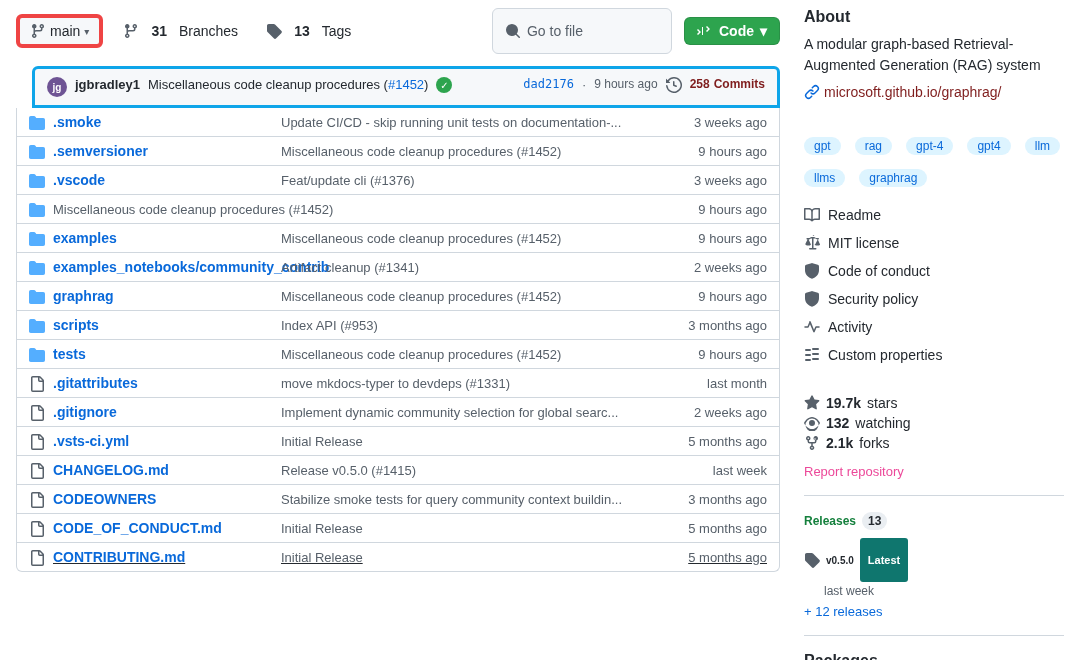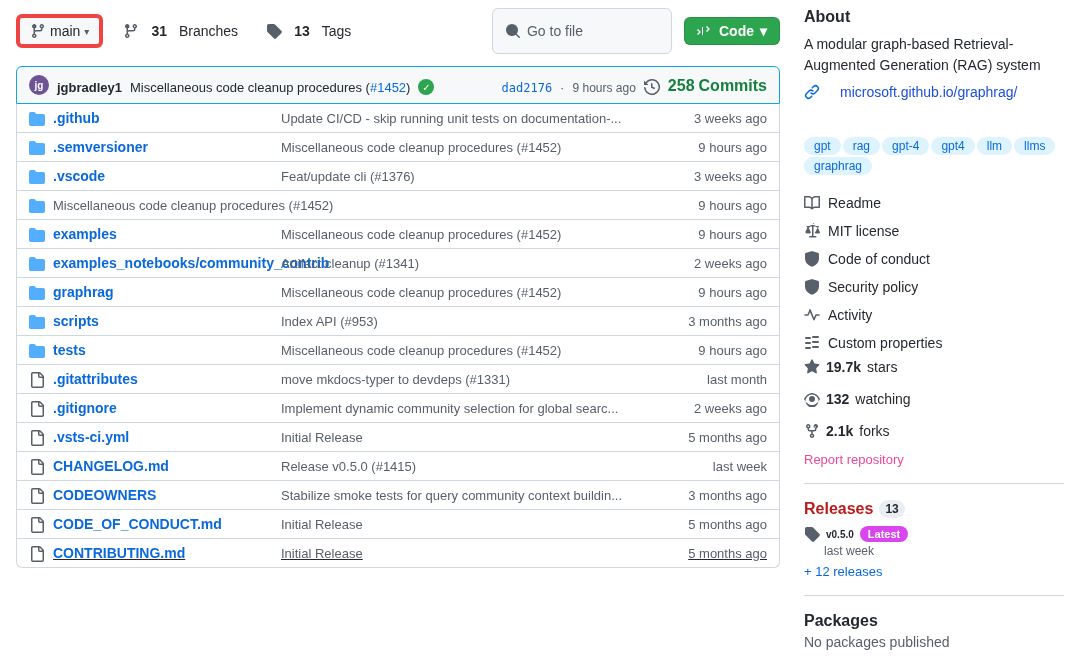--- a/index.html
+++ b/index.html
@@ -80,28 +80,29 @@
       color: #ffffff;
       font-size: 14px;
       font-weight: 600;
       cursor: pointer;
     }
     .code-btn svg { width: 16px; height: 16px; fill: white; }
 
     
     .commit-row {
       display: flex;
-      align-items: flex-end;
+      align-items: flex-start;
       gap: 8px;
       padding: 8px 12px;
       background: #f6f8fa;
-      border: 1px solid #0ea5e9;
+      border: 3px solid #0ea5e9;
       border-radius: 6px 6px 0 0;
       font-size: 13px;
       color: #57606a;
+      margin-left: 16px;
     }
     .commit-avatar {
       width: 20px;
       height: 20px;
       border-radius: 50%;
       background: #6e5494;
       display: flex;
       align-items: center;
       justify-content: center;
       color: white;
@@ -121,23 +122,23 @@
       color: white;
       font-size: 10px;
     }
     .commit-spacer { flex: 1; }
     .commit-hash { color: #0969da; text-decoration: none; font-family: monospace; font-size: 12px; }
     .commit-time { color: #57606a; font-size: 12px; }
     .commits-count {
       display: flex;
       align-items: center;
       gap: 4px;
-      color: #15803d;
-      text-decoration: none;
-      font-size: 16px;
+      color: #7f1d1d;
+      text-decoration: none;
+      font-size: 12px;
       font-weight: 600;
     }
 
     
     .file-table {
       border: 1px solid #d0d7de;
       border-top: none;
       border-radius: 0 0 6px 6px;
       overflow: hidden;
     }
@@ -183,69 +184,69 @@
     }
     .about-desc {
       font-size: 14px;
       color: #24292f;
       margin-bottom: 8px;
       line-height: 1.5;
     }
     .about-link {
       display: flex;
       align-items: center;
-      gap: 20px;
-      color: #1d4ed8;
+      gap: 4px;
+      color: #7f1d1d;
       text-decoration: none;
       font-size: 14px;
       margin-bottom: 4px;
     }
     .tags-container {
       display: flex;
       flex-wrap: wrap;
-      gap: 2px;
+      gap: 14px;
       margin-bottom: 16px;
       margin-top: 37px;
     }
     .tag-badge {
       padding: 2px 10px;
       background: #ddf4ff;
       color: #0969da;
       border-radius: 20px;
       font-size: 12px;
       font-weight: 500;
       cursor: pointer;
     }
 
     .sidebar-links {
       display: flex;
       flex-direction: column;
       gap: 4px;
-      margin-bottom: 4px;
+      margin-bottom: 28px;
     }
     .sidebar-link-item {
       display: flex;
       align-items: center;
       gap: 8px;
       padding: 4px 0;
       color: #24292f;
       text-decoration: none;
       font-size: 14px;
     }
     .sidebar-link-icon {
       width: 16px;
       height: 16px;
       color: #57606a;
       flex-shrink: 0;
     }
 
     .sidebar-stats {
       display: flex;
       flex-direction: column;
-      gap: 16px;
+      gap: 4px;
       margin-bottom: 12px;
     }
     .stat-item {
       display: flex;
       align-items: center;
       gap: 6px;
       font-size: 14px;
       color: #24292f;
     }
     .stat-icon { width: 16px; height: 16px; color: #57606a; }
@@ -263,23 +264,23 @@
       margin: 16px 0;
     }
 
     .releases-header {
       display: flex;
       align-items: center;
       gap: 6px;
       margin-bottom: 8px;
     }
     .releases-title {
-      font-size: 16px;
-      font-weight: 600;
-      color: #b91c1c;
+      font-size: 12px;
+      font-weight: 600;
+      color: #15803d;
       text-decoration: none;
     }
     .releases-count {
       padding: 2px 6px;
       background: #eaeef2;
       border-radius: 20px;
       font-size: 12px;
       font-weight: 600;
       color: #24292f;
     }
@@ -295,24 +296,24 @@
       align-items: center;
       gap: 6px;
     }
     .release-version-link {
       color: #24292f;
       text-decoration: none;
       font-weight: 600;
       font-size: 10px;
     }
     .latest-badge {
-      padding: 2px 8px;
-      background: #d946ef;
+      padding: 16px 8px;
+      background: #0f766e;
       color: white;
-      border-radius: 8px;
+      border-radius: 3px;
       font-size: 11px;
       font-weight: 600;
     }
     .release-date {
       font-size: 12px;
       color: #57606a;
       margin-left: 20px;
     }
     .more-releases {
       color: #0969da;
@@ -405,21 +406,21 @@
         <span>258</span>
         <span>Commits</span>
       </a>
     </div>
 
     <div class="file-table">
     <div class="file-row">
           <span class="file-icon"><svg width="16" height="16" viewBox="0 0 16 16">
               <path fill="#54aeff" d="M1.75 1A1.75 1.75 0 000 2.75v10.5C0 14.216.784 15 1.75 15h12.5A1.75 1.75 0 0016 13.25v-8.5A1.75 1.75 0 0014.25 3H7.5a.25.25 0 01-.2-.1l-.9-1.2C6.07 1.26 5.55 1 5 1H1.75z"></path>
             </svg></span>
-          <a class="file-name" href="#">.github</a>
+          <a class="file-name" href="#">.smoke</a>
           <span class="file-commit">Update CI/CD - skip running unit tests on documentation-...</span>
           <span class="file-time">3 weeks ago</span>
         </div>
         <div class="file-row">
           <span class="file-icon"><svg width="16" height="16" viewBox="0 0 16 16">
               <path fill="#54aeff" d="M1.75 1A1.75 1.75 0 000 2.75v10.5C0 14.216.784 15 1.75 15h12.5A1.75 1.75 0 0016 13.25v-8.5A1.75 1.75 0 0014.25 3H7.5a.25.25 0 01-.2-.1l-.9-1.2C6.07 1.26 5.55 1 5 1H1.75z"></path>
             </svg></span>
           <a class="file-name" href="#">.semversioner</a>
           <span class="file-commit">Miscellaneous code cleanup procedures (#1452)</span>
           <span class="file-time">9 hours ago</span>

